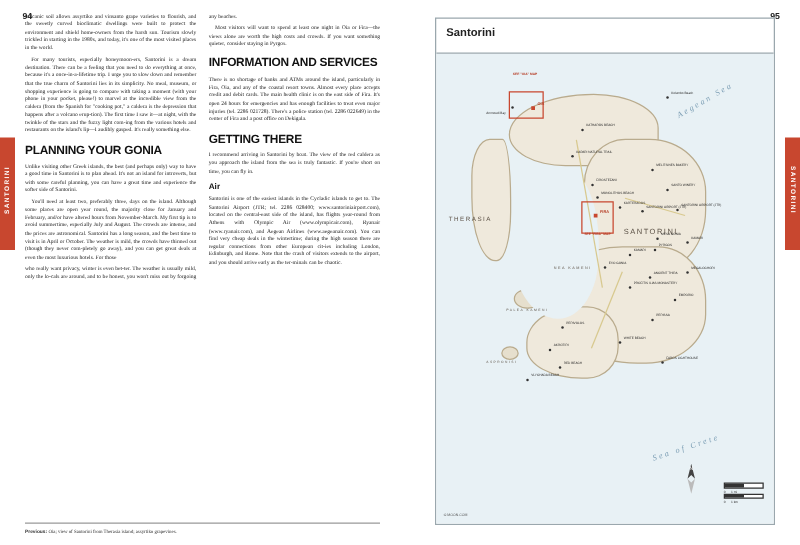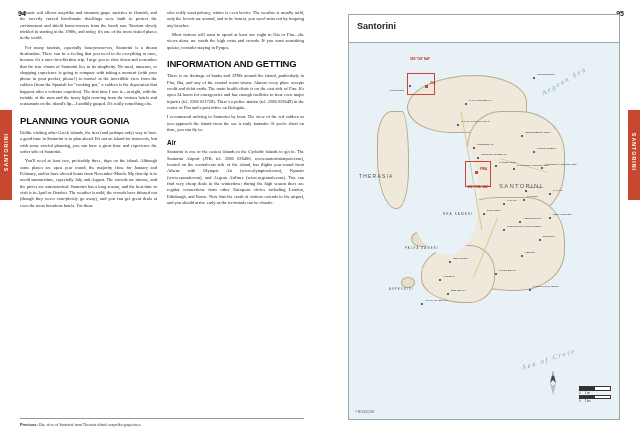--- a/index.html
+++ b/index.html
@@ -278,22 +278,23 @@
     </div>
 
     <div class="cols">
       <p>volcanic soil allows assyrtiko and vinsanto grape varieties to flourish, and the sweetly curved bioclimatic dwellings were built to protect the environment and shield home-owners from the harsh sun. Tourism slowly trickled in starting in the 1980s, and today, it's one of the most visited places in the world.</p>
       <p class="ind">For many tourists, especially honeymoon-ers, Santorini is a dream destination. There can be a feeling that you need to do everything at once, because it's a once-in-a-lifetime trip. I urge you to slow down and remember that the true charm of Santorini lies in its simplicity. No meal, museum, or shopping experience is going to compare with taking a moment (with your phone in your pocket, please!) to marvel at the incredible view from the caldera (from the Spanish for "cooking pot," a caldera is the depression that happens after a volcano erup-tion). The first time I saw it—at night, with the twinkle of the stars and the fuzzy light com-ing from the various hotels and restaurants on the island's lip—I audibly gasped. It's really something else.</p>
       <h2 class="sec">PLANNING YOUR GONIA</h2>
       <p>Unlike visiting other Greek islands, the best (and perhaps only) way to have a good time in Santorini is to plan ahead. It's not an island for introverts, but with some careful planning, you can have a great time and experience the softer side of Santorini.</p>
       <p class="ind">You'll need at least two, preferably three, days on the island. Although some places are open year round, the majority close for January and February, and/or have altered hours from November-March. My first tip is to avoid summertime, especially July and August. The crowds are intense, and the prices are astronomical. Santorini has a long season, and the best time to visit is in April or October. The weather is mild, the crowds have thinned out (though they never com-pletely go away), and you can get great deals at even the most luxurious hotels. For those</p>
       <p>who really want privacy, winter is even bet-ter. The weather is usually mild, only the lo-cals are around, and to be honest, you won't miss out by forgoing any beaches.</p>
       <p class="ind">Most visitors will want to spend at least one night in Oia or Fira—the views alone are worth the high costs and crowds. If you want something quieter, consider staying in Pyrgos.</p>
-      <h2 class="sec">INFORMATION AND GETTING</h2>
+      <h2 class="sec">INFORMATION AND SERVICES</h2>
       <p>There is no shortage of banks and ATMs around the island, particularly in Fira, Oia, and any of the coastal resort towns. Almost every place accepts credit and debit cards. The main health clinic is on the east side of Fira. It's open 24 hours for emergencies and has enough facilities to treat even major injuries (tel. 2286 021728). There's a police station (tel. 2286 022649) in the center of Fira and a post office on Dekigala.</p>
+      <h2 class="sec">GETTING THERE</h2>
       <p>I recommend arriving in Santorini by boat. The view of the red caldera as you approach the island from the sea is truly fantastic. If you're short on time, you can fly in.</p>
       <h3 class="sub">Air</h3>
       <p>Santorini is one of the easiest islands in the Cycladic islands to get to. The Santorini Airport (JTR; tel. 2286 028400; www.santoriniairport.com), located on the central-east side of the island, has flights year-round from Athens with Olympic Air (www.olympicair.com), Ryanair (www.ryanair.com), and Aegean Airlines (www.aegeanair.com). You can find very cheap deals in the wintertime; during the high season there are regular connections from other European cit-ies including London, Edinburgh, and Rome. Note that the crash of visitors extends to the airport, and you should arrive early as the ter-minals can be chaotic.</p>
     </div>
 
     <div class="caption">
       <b>Previous:</b>
       <span>Oia; view of Santorini from Therasia island; assyrtiko grapevines.</span>
     </div>
   </div>

